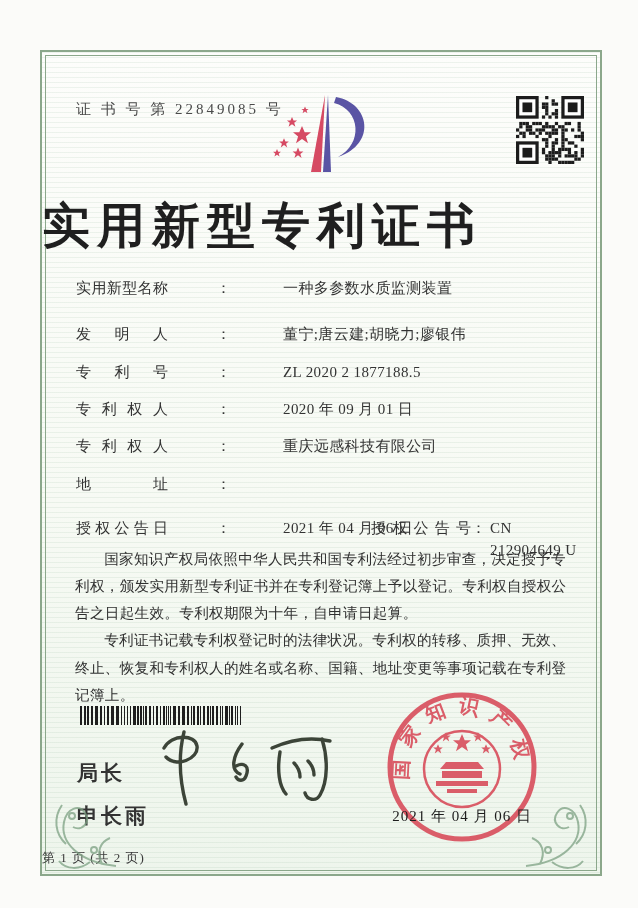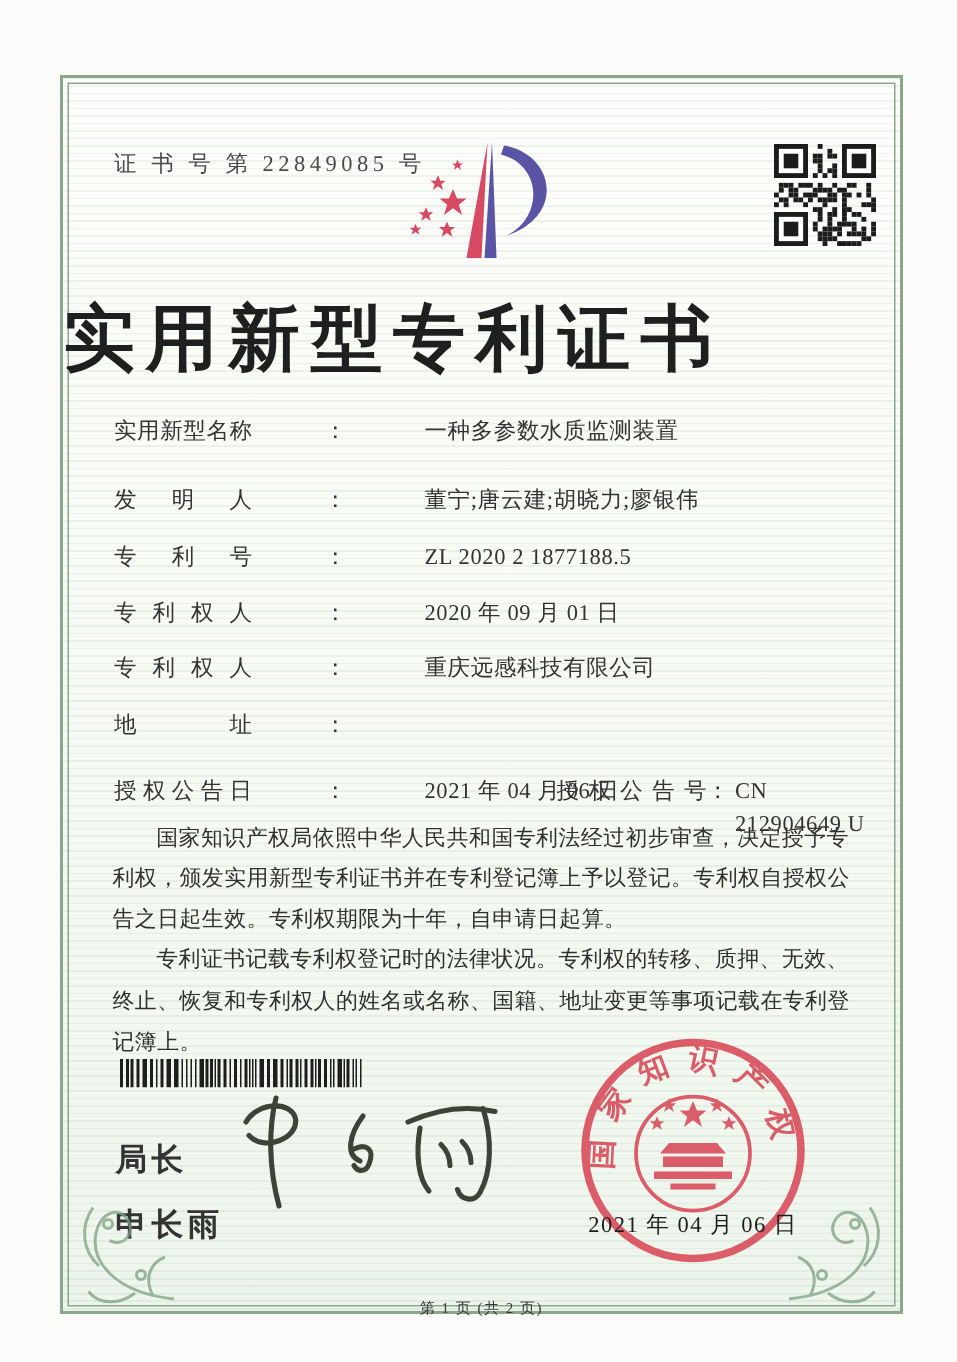--- a/index.html
+++ b/index.html
@@ -31,22 +31,22 @@
   .paras{position:absolute;left:33px;top:494px;width:492px;font-size:14.6px;
          line-height:1.86;color:#303030;}
   .paras p{margin:0;text-indent:2em;letter-spacing:.3px;}
   .barcode{position:absolute;left:38px;top:654px;width:167px;height:19px;}
   .director{position:absolute;left:35px;top:700px;font-size:21px;font-weight:600;
             letter-spacing:3px;color:#333;line-height:2.05;}
   .signature{position:absolute;left:108px;top:672px;width:200px;height:90px;}
   .seal{position:absolute;left:338px;top:633px;width:164px;height:164px;opacity:.92;}
   .seal-date{position:absolute;left:330px;top:755px;width:180px;text-align:center;
              font-size:15px;letter-spacing:1px;color:#1d1d1d;}
-  .page-indicator{position:absolute;left:0;top:797px;width:100%;text-align:center;
-                  font-size:10px;letter-spacing:1px;color:#3a3a3a;margin-top:16px;}
+  .page-indicator{position:absolute;left:0;top:797px;width:100%;text-align:left;
+                  font-size:13px;letter-spacing:1px;color:#3a3a3a;}
   .back-note{position:absolute;left:0;top:881px;width:100%;text-align:center;
              font-size:13.5px;letter-spacing:2px;color:#3a3a3a;}
   .ornament{position:absolute;width:78px;height:98px;opacity:.75;}
   .ornament.bl{left:4px;bottom:4px;}
   .ornament.br{right:4px;bottom:4px;transform:scaleX(-1);}
 </style>
 </head>
 <body>
 
 <div class="page">

